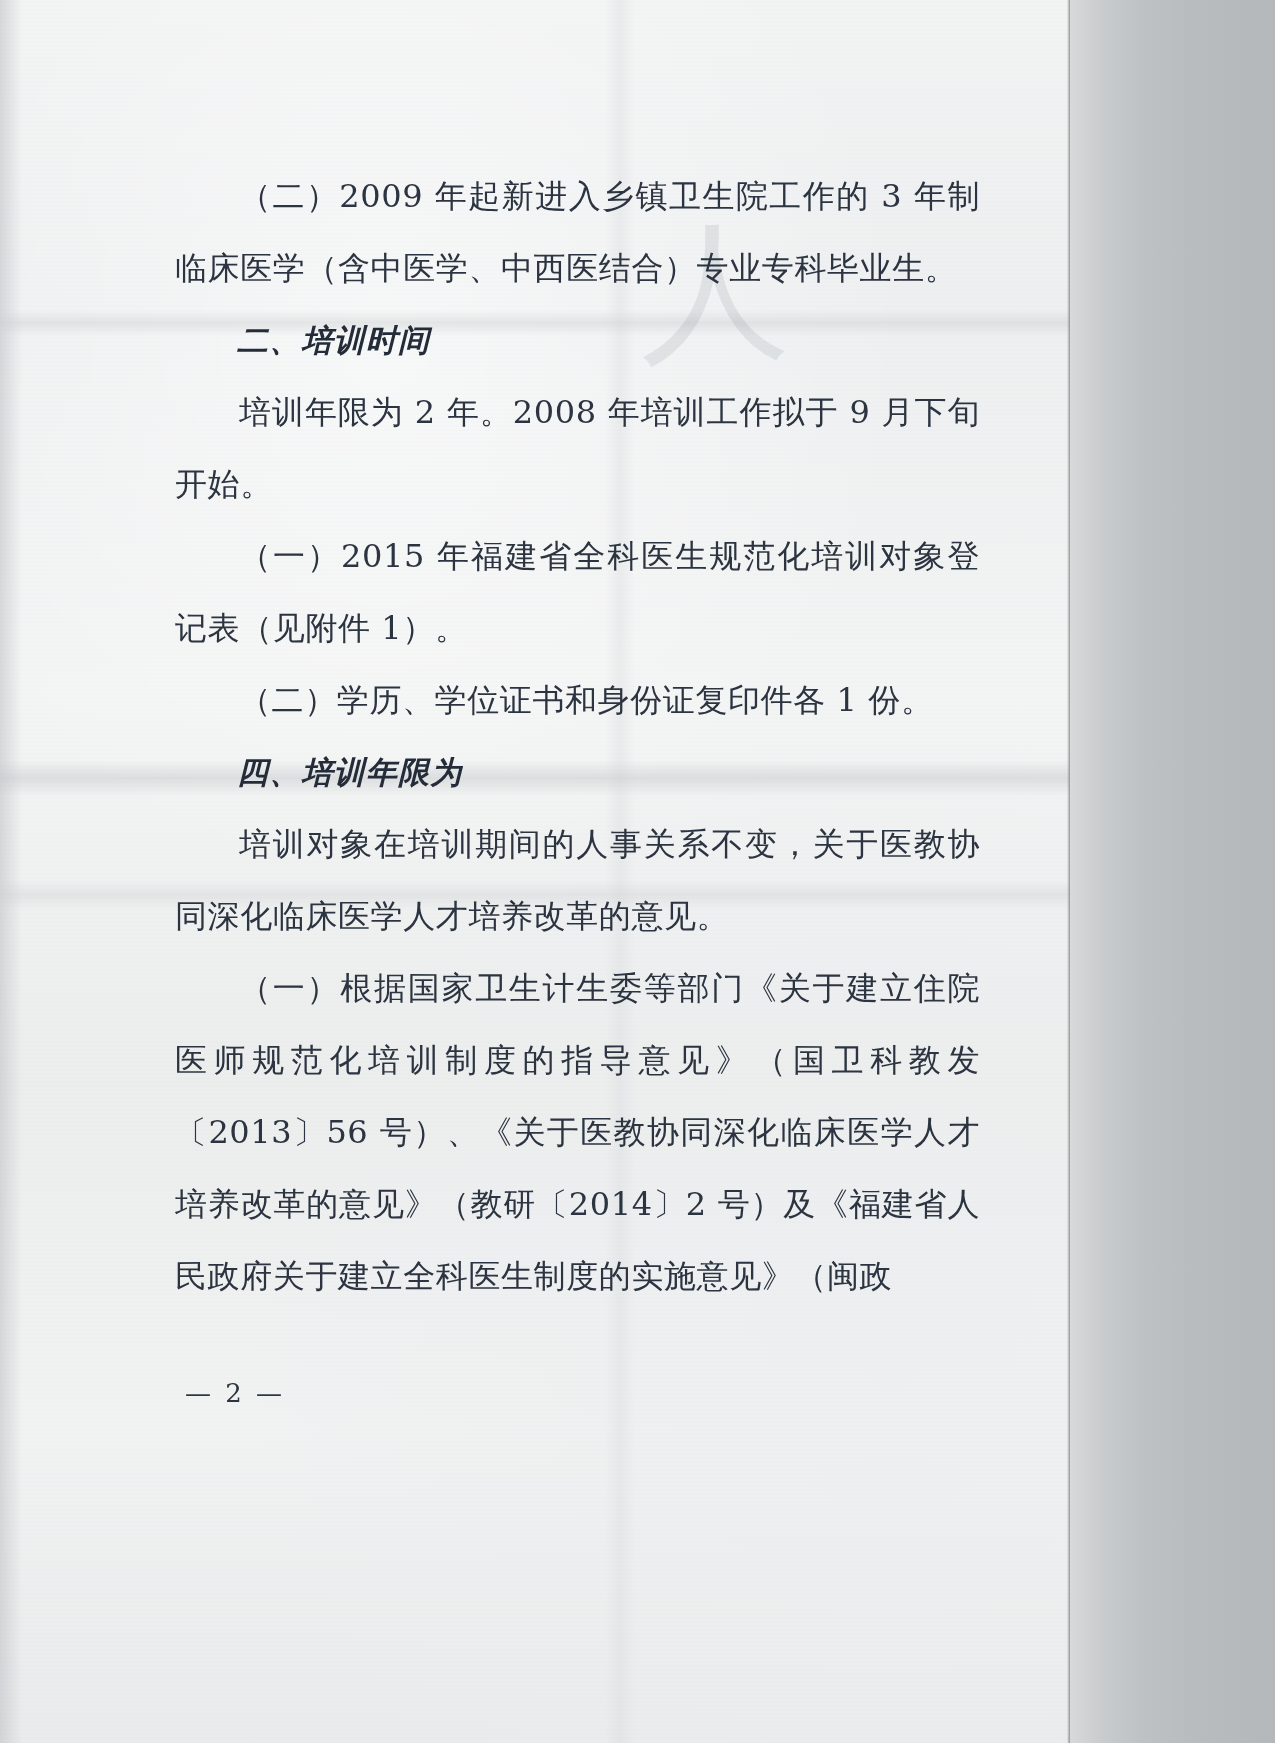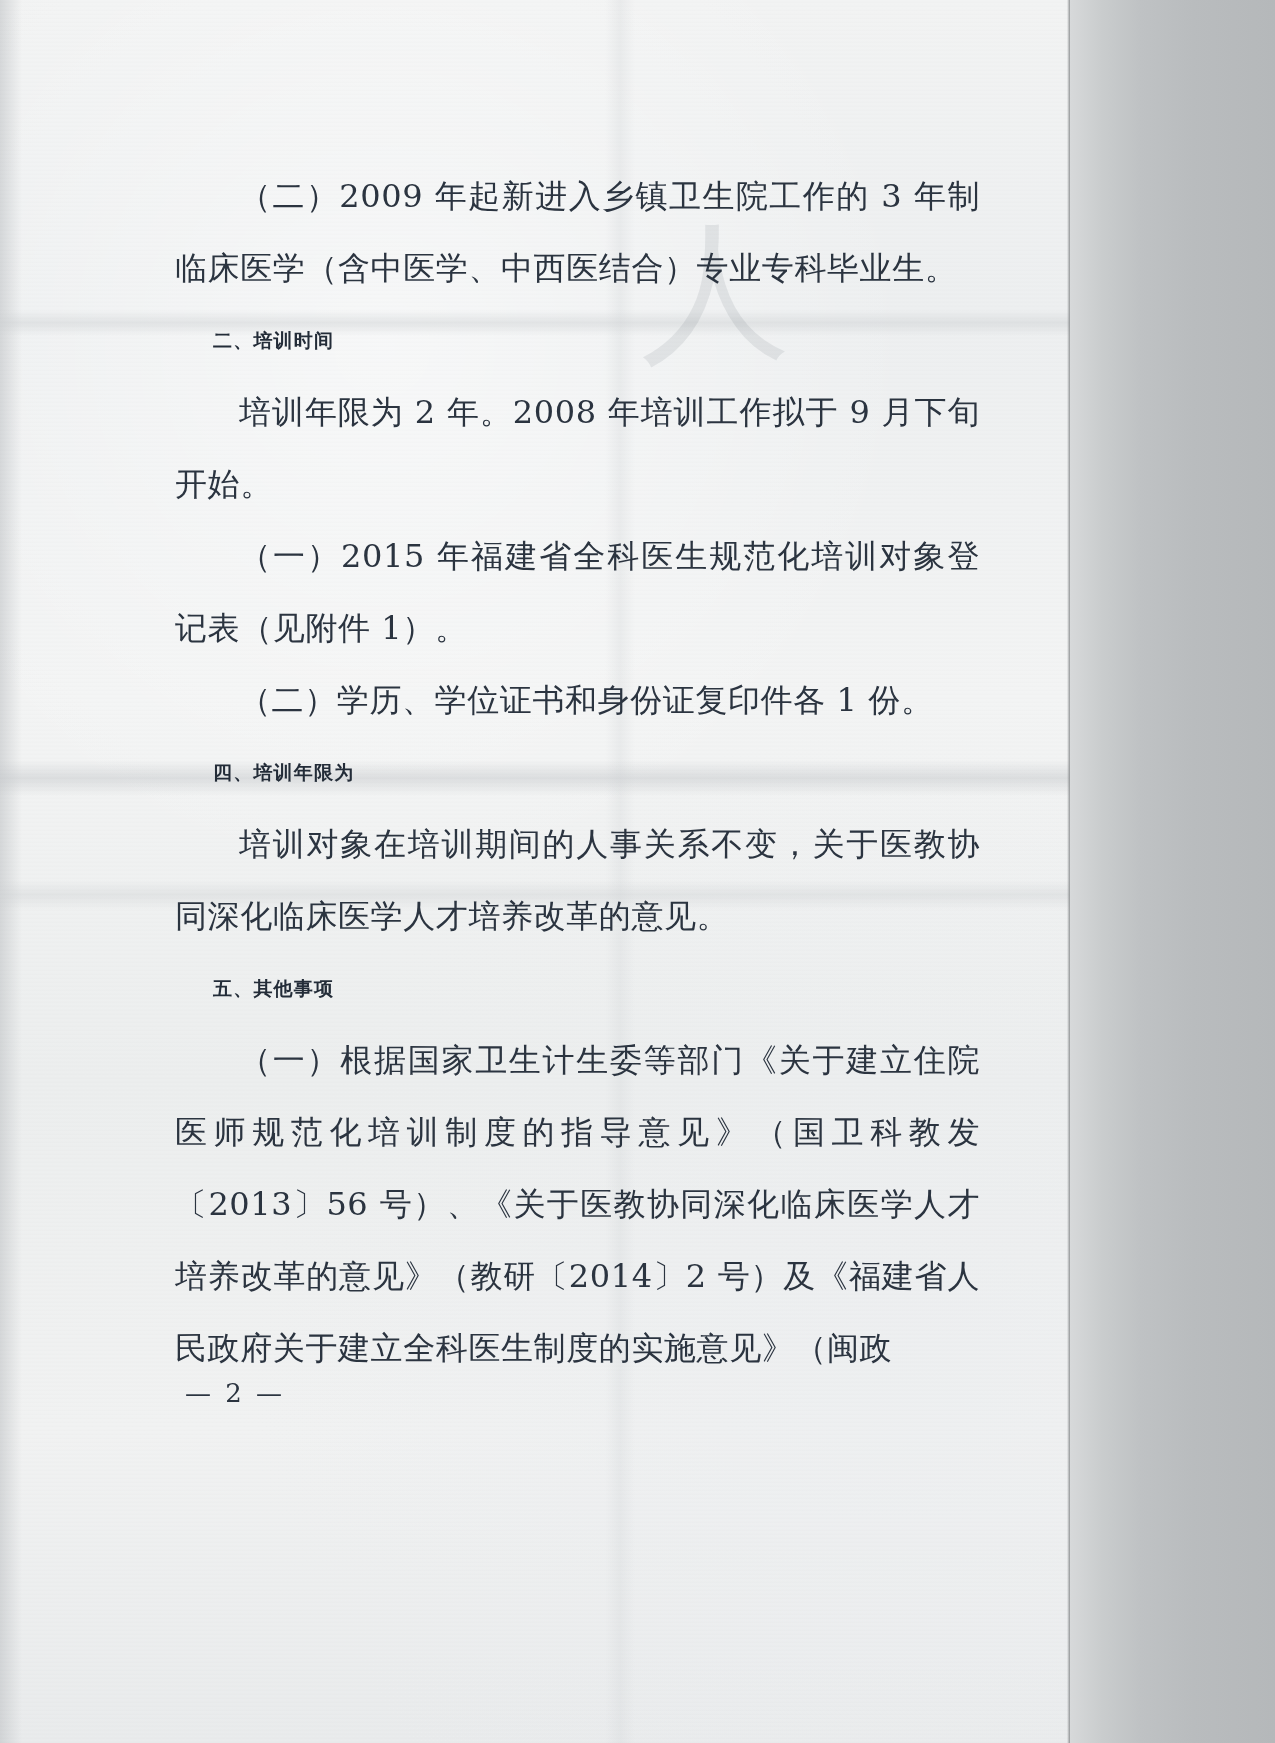--- a/index.html
+++ b/index.html
@@ -96,27 +96,28 @@
     text-align: justify;
     text-justify: inter-ideograph;
     margin: 0;
     white-space: pre-wrap;
     font-family: "DejaVu Serif", "Liberation Serif", serif;
   }
   .para.indent { text-indent: 2em; }
 
   .heading {
     color: #232c38;
-    font-size: 19px;
+    font-size: 31px;
     line-height: 72px;
     letter-spacing: 1.2px;
     font-weight: bold;
     text-indent: 2em;
     margin: 0;
     font-family: "DejaVu Sans", "Liberation Sans", sans-serif;
+    font-style: italic;
   }
 
   #page-number {
     position: absolute;
     left: 185px;
     top: 1378px;
     color: #2b3440;
     font-size: 26px;
     letter-spacing: 3px;
     font-family: "DejaVu Serif", "Liberation Serif", serif;
@@ -158,21 +159,20 @@
     <p class="para indent">（一）2015 年福建省全科医生规范化培训对象登记表（见附件 1）。</p>
 
     <p class="para indent">（二）学历、学位证书和身份证复印件各 1 份。</p>
 
 
 
     <p class="heading">四、培训年限为</p>
 
     <p class="para indent">培训对象在培训期间的人事关系不变，关于医教协同深化临床医学人才培养改革的意见。</p>
 
-    <p class="heading">五、其他事项</p>
 
     <p class="para indent">（一）根据国家卫生计生委等部门《关于建立住院医师规范化培训制度的指导意见》（国卫科教发〔2013〕56 号）、《关于医教协同深化临床医学人才培养改革的意见》（教研〔2014〕2 号）及《福建省人民政府关于建立全科医生制度的实施意见》（闽政</p>
 
   </div>
 
   <div id="page-number">— 2 —</div>
 
   <div id="grain"></div>
 
   <div id="scan-edge-line"></div>

